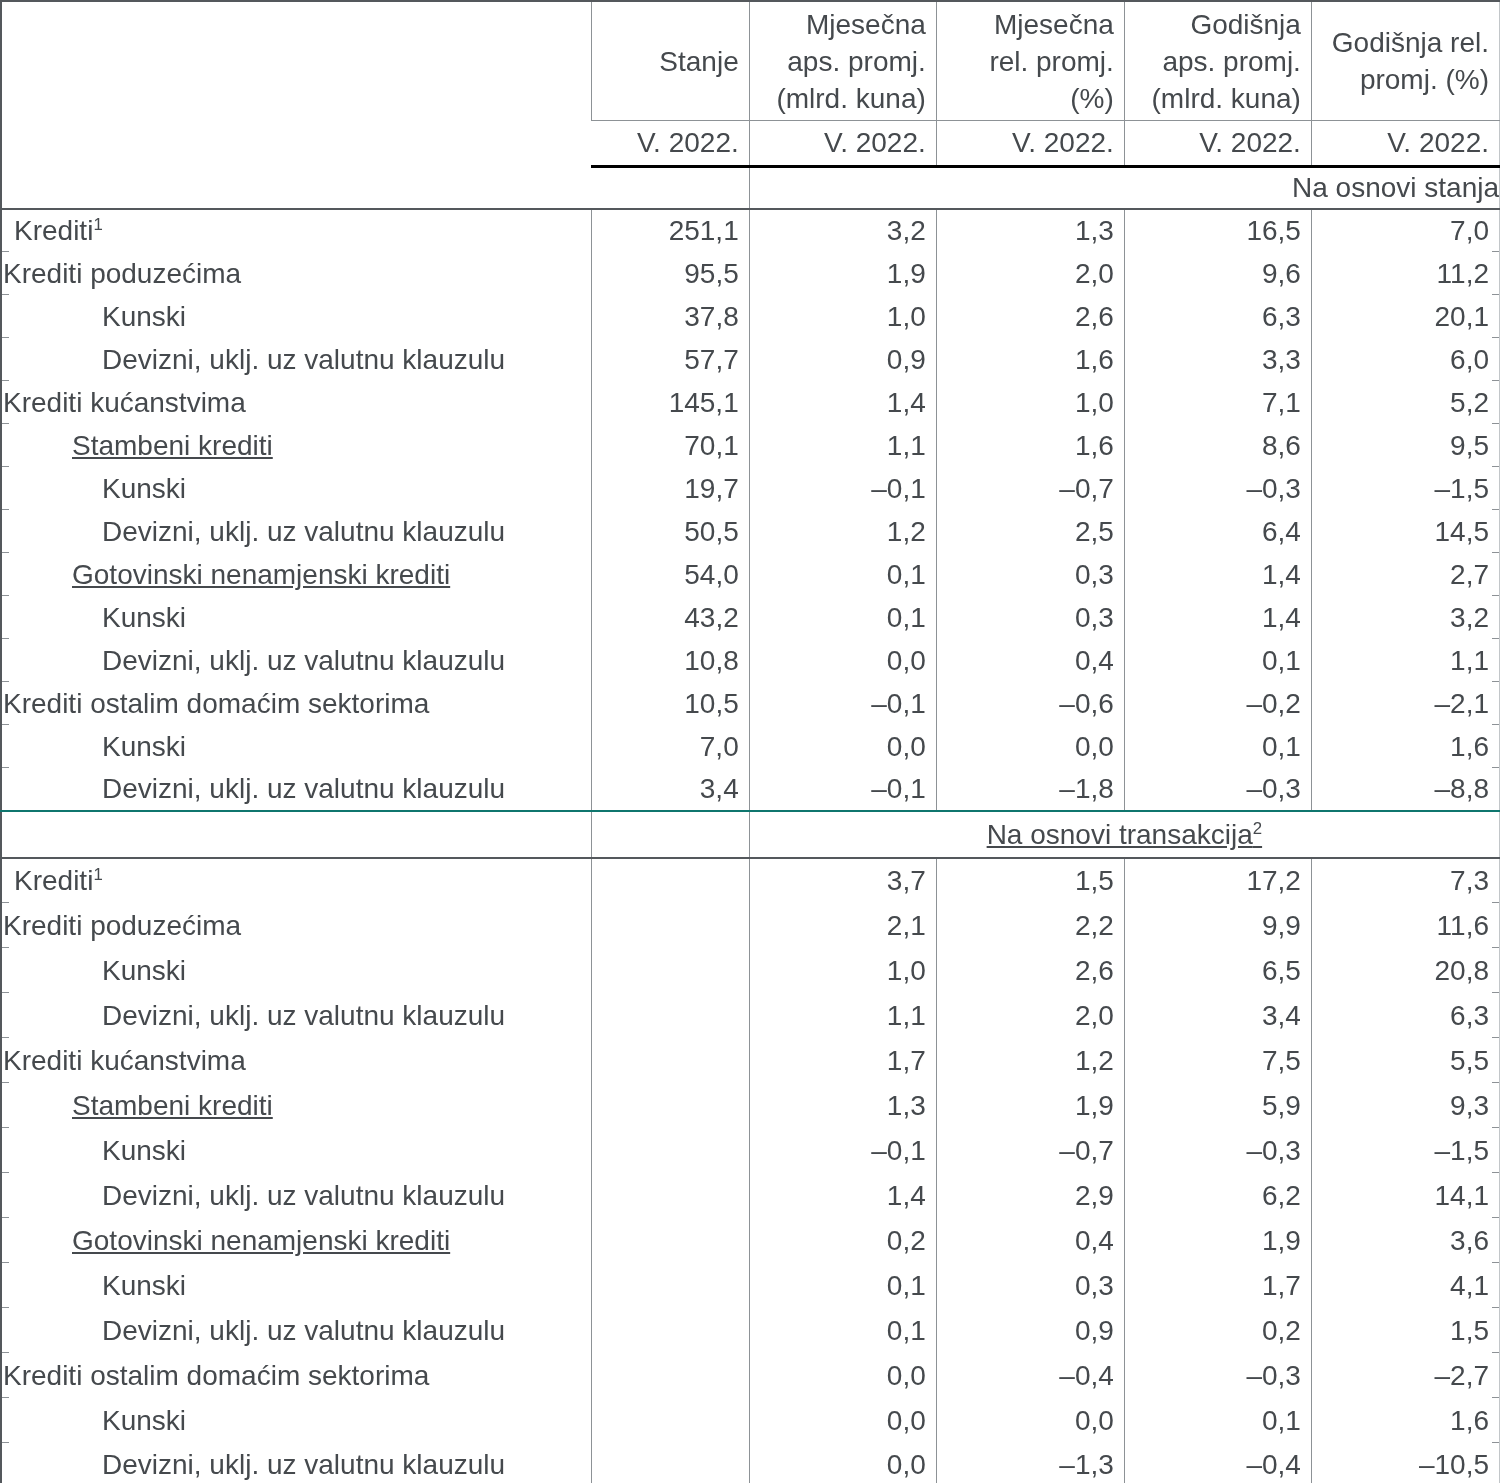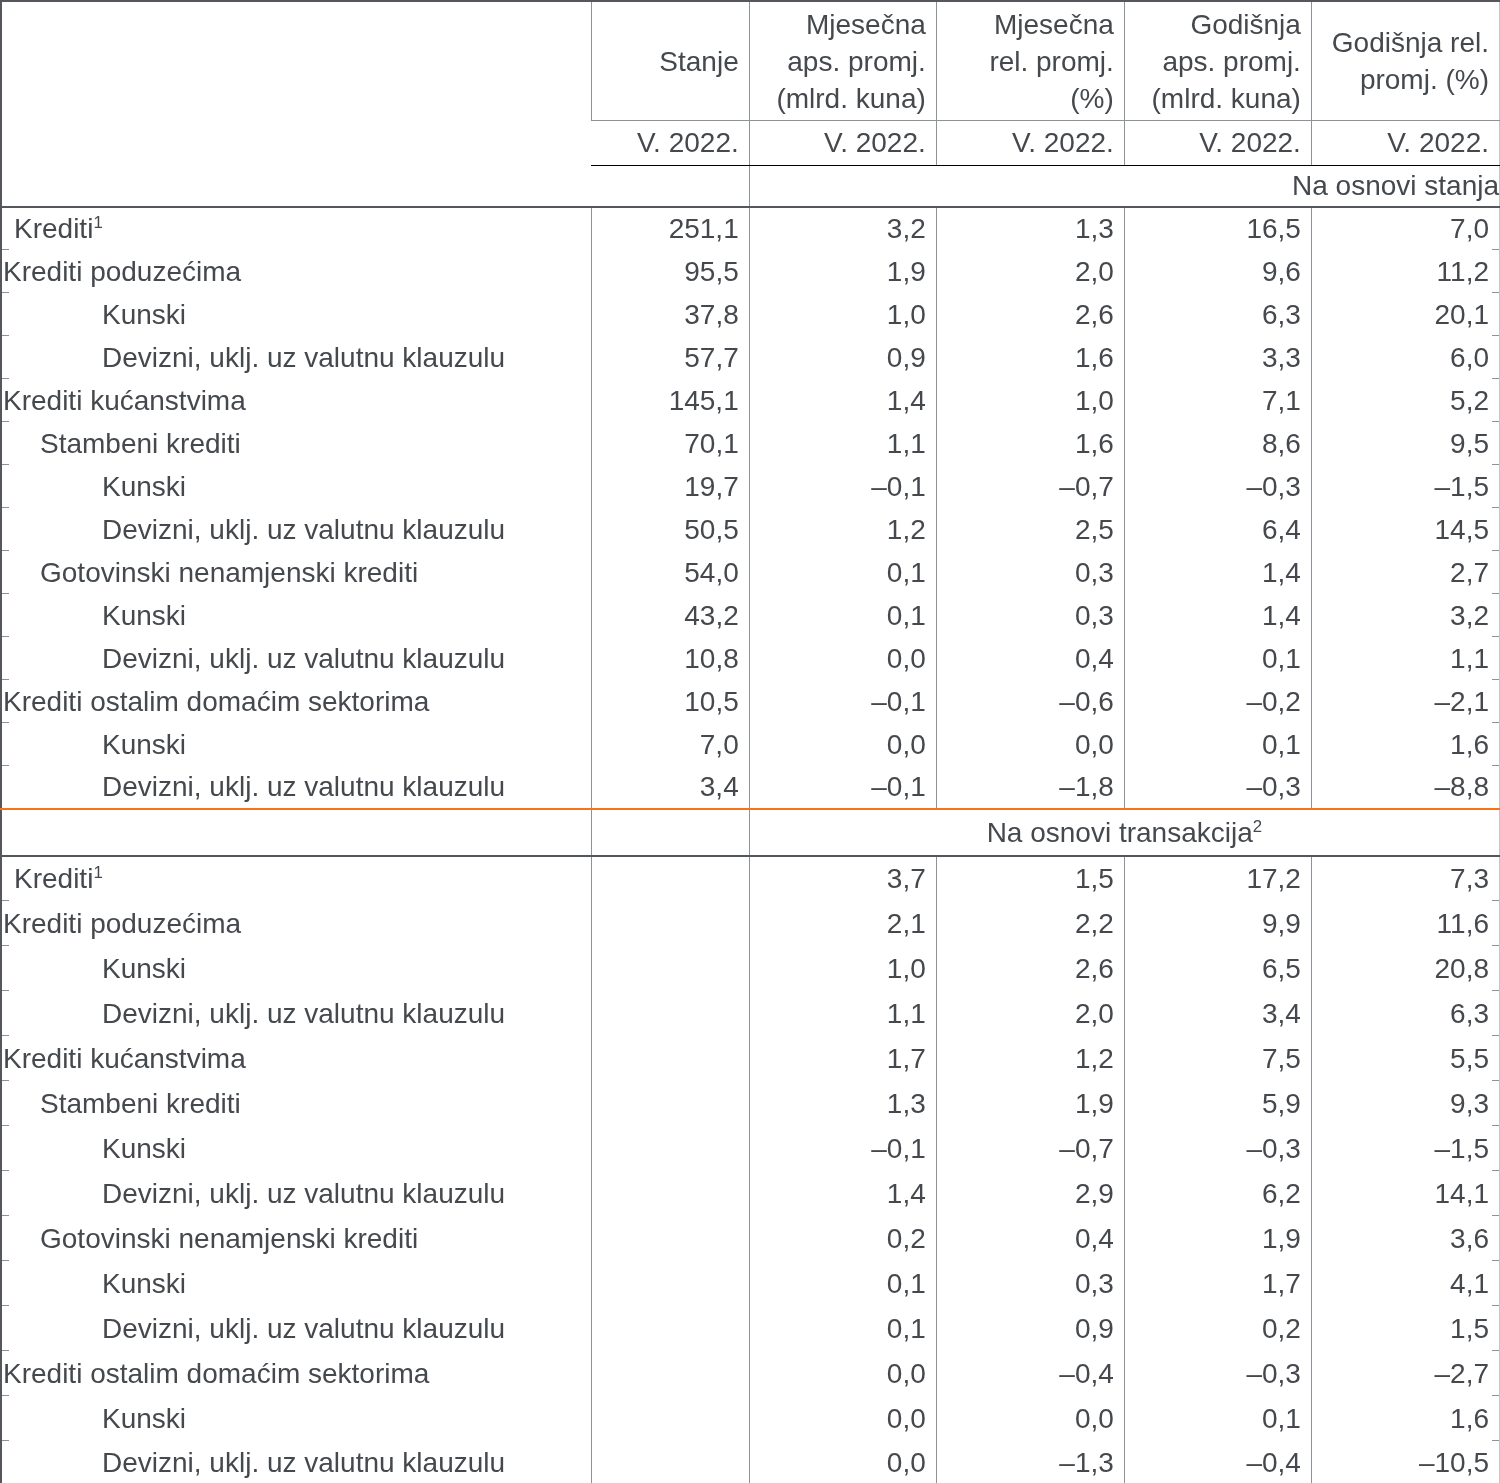--- a/index.html
+++ b/index.html
@@ -32,39 +32,39 @@
     margin:0;
     border-left:1px solid #8d9296;
     vertical-align:middle;
   }
   th:first-child,td:first-child{border-left:none;}
 
   
   thead th{text-align:right;padding:0 10px 0 0;}
   tr.h1 th{height:118px;line-height:37px;border-bottom:1px solid #8d9296;}
   tr.h1 th.corner{border-bottom:none;}
-  tr.h2 th{height:44px;border-bottom:1px solid #000000;}
+  tr.h2 th{height:44px;border-bottom:3px solid #000000;}
   tr.h3 th{height:40px;}
   thead{border-bottom:2px solid #54585c;}
   .hline{display:block;}
   .section-title{text-align:right;padding:0 !important;}
 
   
-  tbody.sep{border-top:2px solid #f97316;border-bottom:2px solid #54585c;}
+  tbody.sep{border-top:2px solid #0f766e;border-bottom:2px solid #54585c;text-decoration:underline;}
   tbody.sep td{height:43px;}
   tbody.sep td.section-title{text-align:center;}
 
   
   tbody.data td{position:relative;}
   tbody.s1 tr{height:43px;}
   tbody.s2 tr{height:45px;}
   td.lbl{text-align:left;}
   td.ind0{padding-left:12px;margin-left:22px;}
   td.ind1{}
-  td.ind2{padding-left:38px;}
+  td.ind2{padding-left:70px;text-decoration:underline;}
   td.ind3{padding-left:100px;}
   td.val{text-align:right;padding-right:10px;}
 
   
   tbody.data tr + tr td:first-child::before{
     content:"";position:absolute;left:0;top:-1px;width:7px;height:1px;background:#8d9296;
   }
   tbody.data tr + tr td:last-child::after{
     content:"";position:absolute;right:0;top:-1px;width:7px;height:1px;background:#8d9296;
   }

